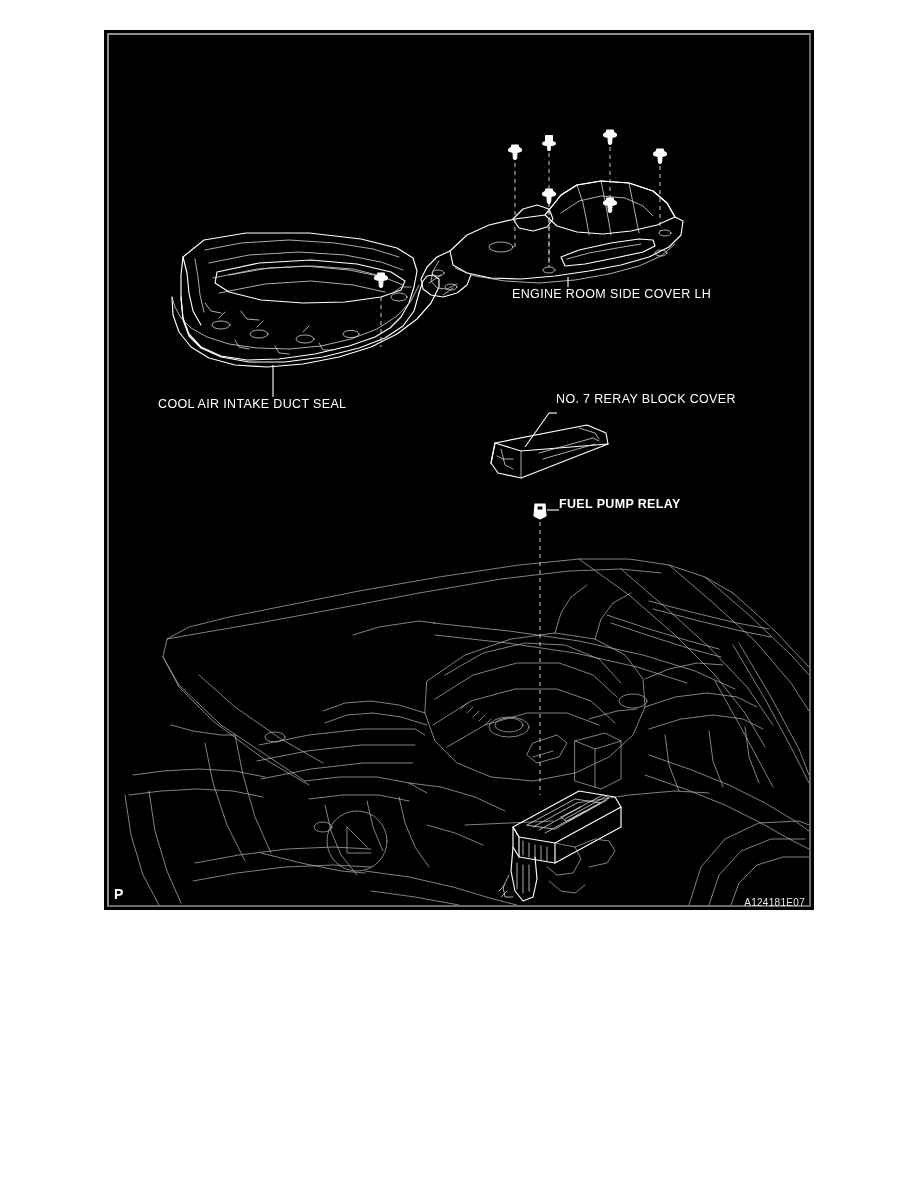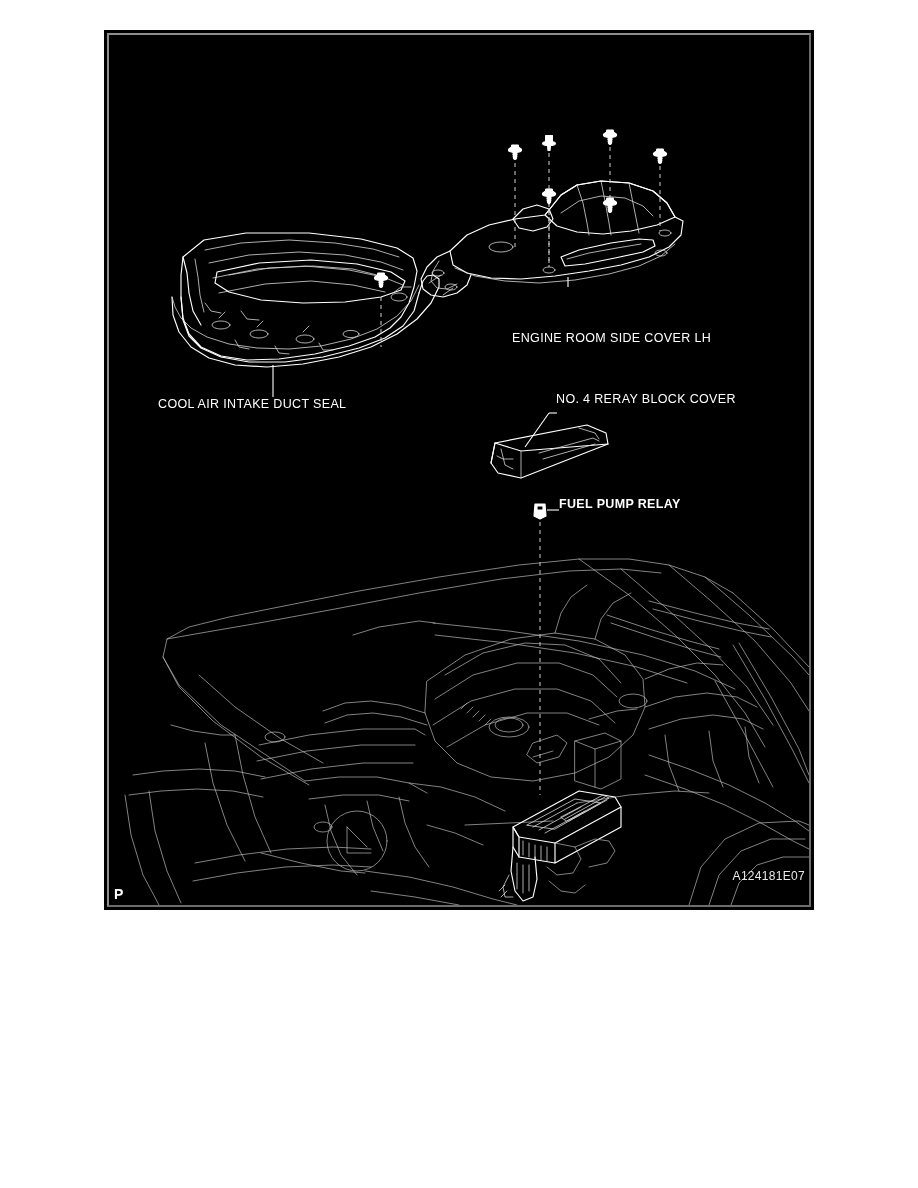--- a/index.html
+++ b/index.html
@@ -65,39 +65,39 @@
   }
   #page-marker {
     left: 10px;
     bottom: 9px;
     font-size: 14px;
     font-weight: 700;
     letter-spacing: 0px;
   }
   #figure-id {
     right: 9px;
-    bottom: 28px;
-    font-size: 12px;
+    bottom: 2px;
+    font-size: 10px;
     letter-spacing: 0.3px;
     color: #e8e8e8;
     margin-left: 46px;
   }
 
   
   .callout-label {
     position: absolute;
     color: #ffffff;
     font-family: "Liberation Sans", sans-serif;
     font-size: 12.5px;
     letter-spacing: 0.35px;
     white-space: nowrap;
     line-height: 1;
   }
   #label-cool-air-intake-duct-seal { left: 47px; top: 368px; padding-left: 7px; }
-  #label-engine-room-side-cover-lh { left: 408px; top: 258px; margin-top: 44px; }
+  #label-engine-room-side-cover-lh { left: 408px; top: 258px; }
   #label-no2-relay-block-cover     { left: 452px; top: 363px; }
   #label-fuel-pump-relay           { left: 455px; top: 468px; font-weight: bold; }
 </style>
 </head>
 <body>
 
 <div id="page-sheet">
 
   <div id="figure-frame">
     <div id="figure-inner-rule"></div>
@@ -421,21 +421,21 @@
         <path class="lnf" d="M466,812 L486,804 L500,806 L506,816 L498,828 L480,832"></path>
         <path class="lnf" d="M440,846 L452,856 L466,858 L476,850"></path>
       </g>
 
     </svg>
 
     <div class="callout-label" id="label-cool-air-intake-duct-seal">COOL AIR INTAKE DUCT SEAL</div>
 
     <div class="callout-label" id="label-engine-room-side-cover-lh">ENGINE ROOM SIDE COVER LH</div>
 
-    <div class="callout-label" id="label-no2-relay-block-cover">NO. 4 RERAY BLOCK COVER</div>
+    <div class="callout-label" id="label-no2-relay-block-cover">NO. 7 RERAY BLOCK COVER</div>
 
     <div class="callout-label" id="label-fuel-pump-relay">FUEL PUMP RELAY</div>
 
     <div class="corner-mark" id="page-marker">P</div>
 
     <div class="corner-mark" id="figure-id">A124181E07</div>
 
   </div>
 </div>
 

